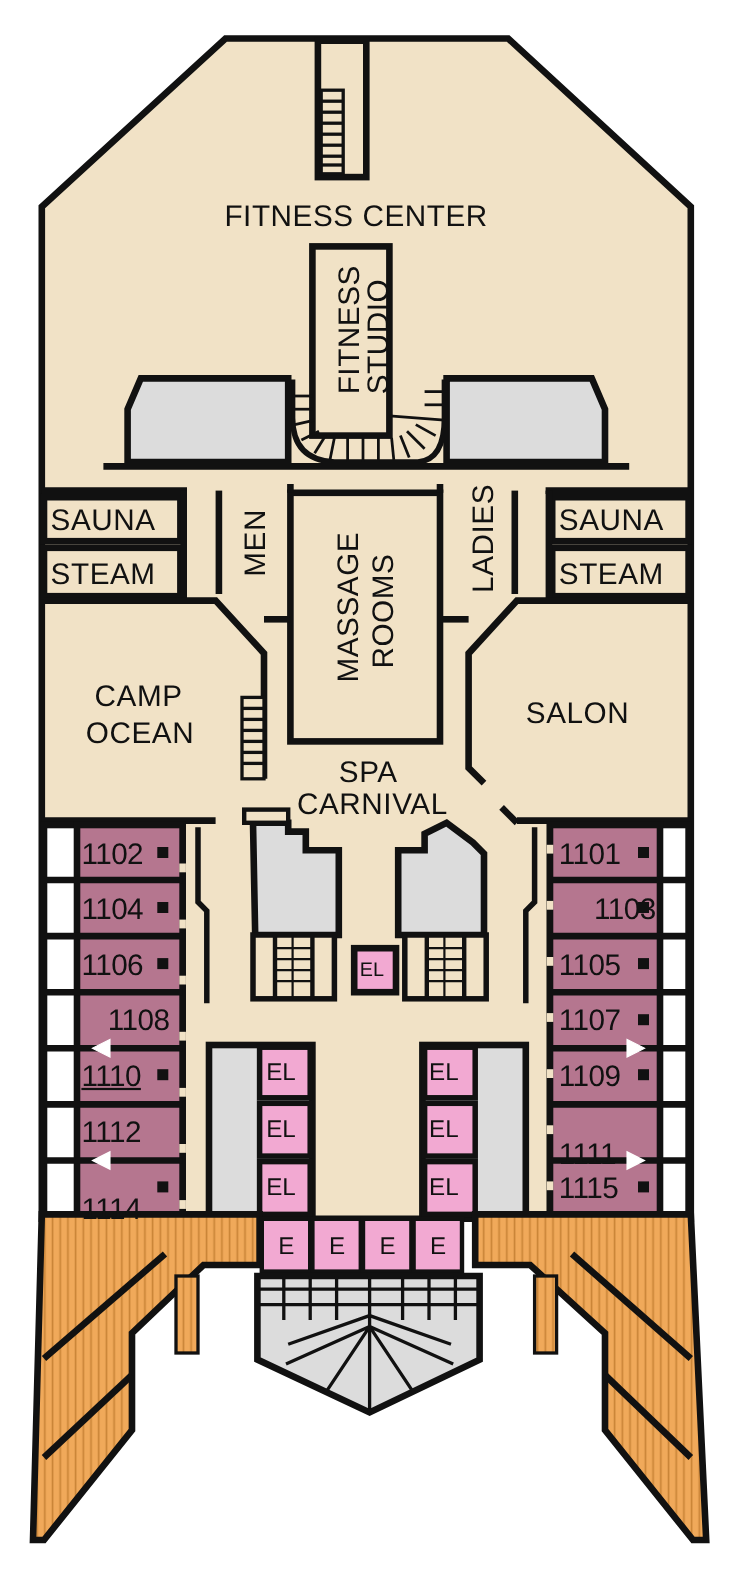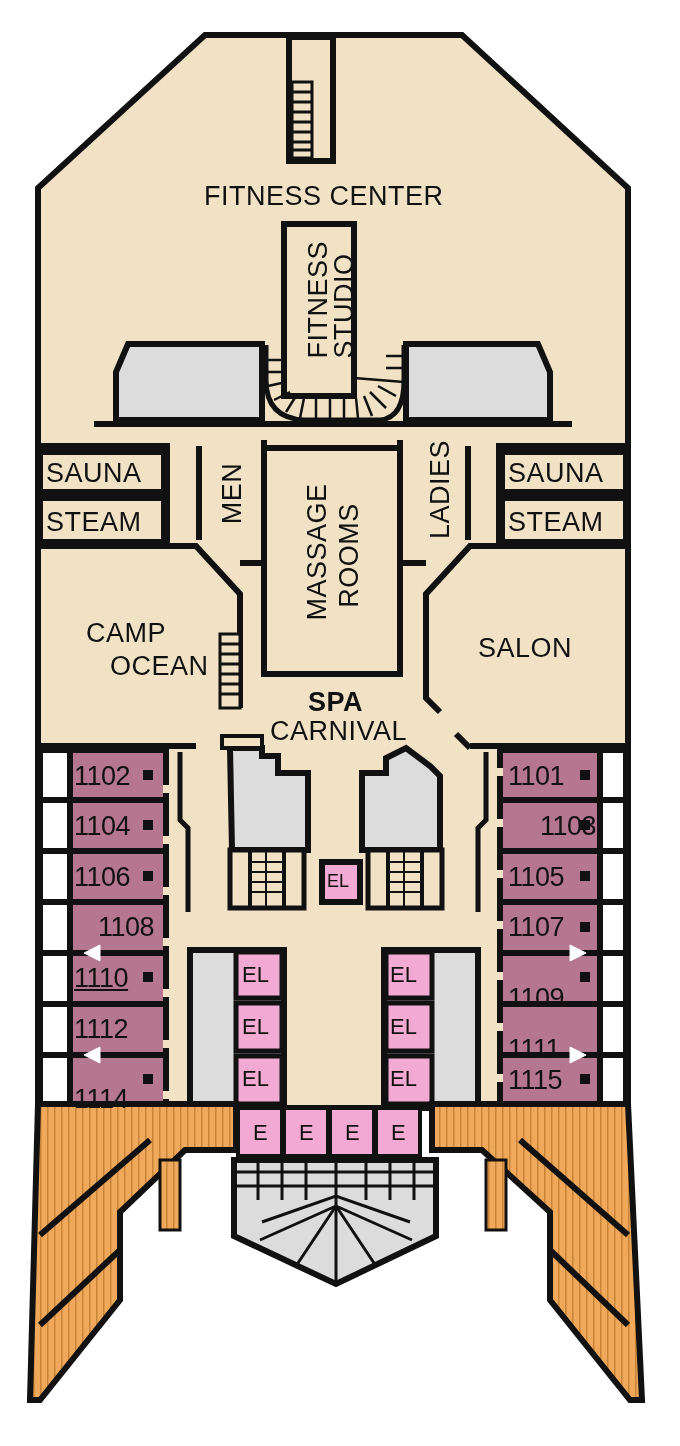--- a/index.html
+++ b/index.html
@@ -223,38 +223,38 @@
 <div class="lbl big" style="left:508px;top:460px;">SAUNA</div>
 <div class="lbl big" style="left:508px;top:509px;">STEAM</div>
 
 <div class="lbl big vert" style="left:197px;top:480px;width:70px;">MEN</div>
 <div class="lbl big vert" style="left:390px;top:476px;width:100px;">LADIES</div>
 
 <div class="lbl big vert" style="left:252px;top:542px;width:130px;">MASSAGE</div>
 <div class="lbl big vert" style="left:284px;top:542px;width:130px;">ROOMS</div>
 
 <div class="lbl big" style="left:86px;top:620px;">CAMP</div>
-<div class="lbl big" style="left:78px;top:653px;margin-left:32px;">OCEAN</div>
+<div class="lbl big" style="left:78px;top:653px;">OCEAN</div>
 <div class="lbl big" style="left:478px;top:635px;">SALON</div>
-<div class="lbl big" style="left:308px;top:689px;font-weight:bold;">SPA</div>
+<div class="lbl big" style="left:308px;top:689px;">SPA</div>
 <div class="lbl big" style="left:270px;top:718px;">CARNIVAL</div>
 
 <div class="lbl cab" style="left:74px;top:763px;">1102</div>
 <div class="lbl cab" style="left:74px;top:813px;">1104</div>
 <div class="lbl cab" style="left:74px;top:864px;">1106</div>
 <div class="lbl cab" style="left:74px;top:914px;padding-left:24px;">1108</div>
 <div class="lbl cab" style="left:74px;top:965px;text-decoration:underline;">1110</div>
 <div class="lbl cab" style="left:74px;top:1016px;">1112</div>
 <div class="lbl cab" style="left:74px;top:1067px;margin-top:19px;">1114</div>
 
 <div class="lbl cab" style="left:508px;top:763px;">1101</div>
 <div class="lbl cab" style="left:508px;top:813px;margin-left:32px;">1103</div>
 <div class="lbl cab" style="left:508px;top:864px;">1105</div>
 <div class="lbl cab" style="left:508px;top:914px;">1107</div>
-<div class="lbl cab" style="left:508px;top:965px;margin-top:20px;">1109</div>
+<div class="lbl cab" style="left:508px;top:965px;">1109</div>
 <div class="lbl cab" style="left:508px;top:1016px;margin-top:20px;">1111</div>
 <div class="lbl cab" style="left:508px;top:1067px;">1115</div>
 
 <svg style="position:absolute;left:0;top:0;width:680px;height:1446px;pointer-events:none" viewBox="0 0 680 1446">
   <g fill="#111">
     <rect x="143" y="770" width="10" height="10"></rect>
       <rect x="143" y="820" width="10" height="10"></rect>
     <rect x="143" y="871" width="10" height="10"></rect>
       <rect x="143" y="972" width="10" height="10"></rect>
     <rect x="143" y="1074" width="10" height="10"></rect>

